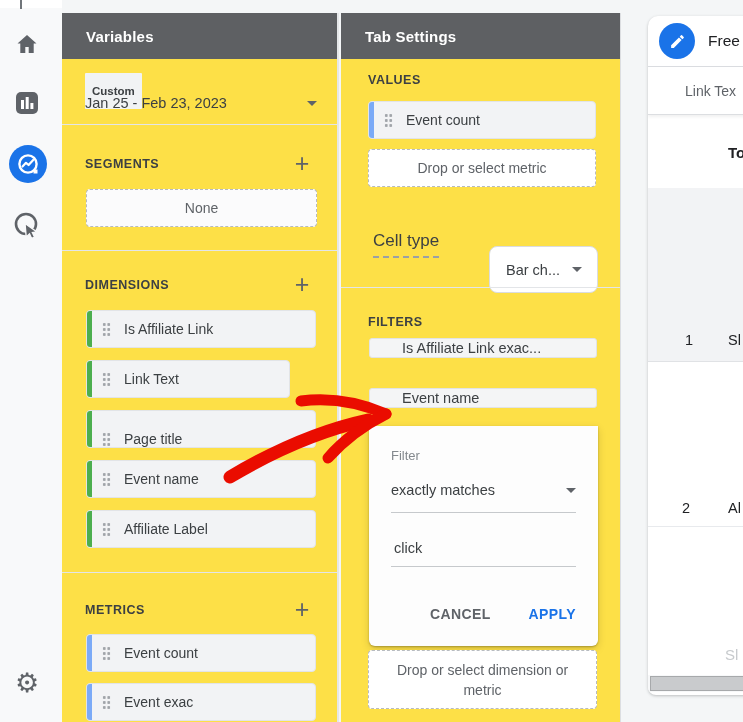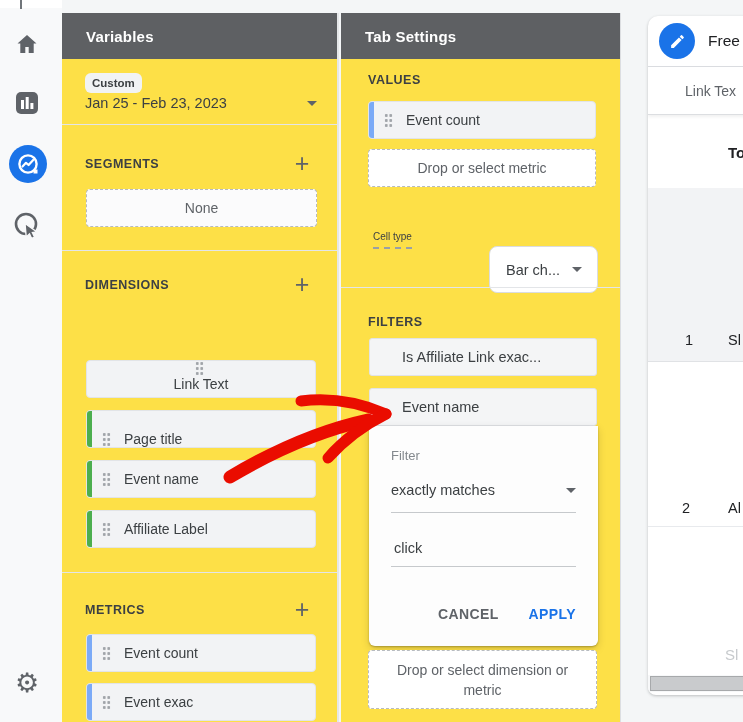--- a/index.html
+++ b/index.html
@@ -42,51 +42,51 @@
   .chip-label{font-size:14px;color:#3c4043;white-space:nowrap;}
   .dropzone{
     position:absolute;border:1px dashed #b7bbc0;border-radius:4px;background:#fbfbfc;
     display:flex;align-items:center;justify-content:center;text-align:center;
     font-size:14px;color:#5f6368;box-sizing:border-box;cursor:pointer;line-height:20px;
   }
   .caret{width:0;height:0;border-left:5px solid transparent;border-right:5px solid transparent;
     border-top:5.5px solid #5f6368;}
   
   .filter-chip{
-    position:absolute;left:28px;width:228px;height:38px;background:#f4f5f6;border:1px solid #e1e3e6;
+    position:absolute;left:28px;width:228px;height:20px;background:#f4f5f6;border:1px solid #e1e3e6;
     border-radius:3px;box-sizing:border-box;display:flex;align-items:center;padding-left:32px;
     font-size:14.5px;color:#3c4043;cursor:pointer;white-space:nowrap;overflow:hidden;
   }
   
   .popup{
     position:absolute;left:28px;top:413px;width:229px;height:220px;background:#fdfdfd;
     border-radius:0 0 6px 6px;box-shadow:0 1px 2px rgba(0,0,0,.25),0 3px 8px rgba(0,0,0,.15);
   }
   .popup .flabel{position:absolute;left:22px;top:22px;font-size:13px;color:#84898e;}
   .match-row{position:absolute;left:22px;top:56px;width:185px;border-bottom:1px solid #c6c9cc;
     padding-bottom:14px;display:flex;align-items:center;cursor:pointer;justify-content:center;}
   .match-text{font-size:14.5px;color:#3c4043;flex:1;}
   .value-row{position:absolute;left:22px;top:108px;width:185px;border-bottom:1px solid #c6c9cc;}
   .value-row input{border:none;outline:none;background:transparent;width:180px;
     font-family:"Liberation Sans",sans-serif;font-size:14.5px;color:#3c4043;padding:6px 0 10px 3px;}
   .popup-actions{position:absolute;right:22px;top:180px;display:flex;gap:30px;}
-  .txt-btn{font-size:14px;font-weight:bold;letter-spacing:.4px;cursor:pointer;}
+  .txt-btn{font-size:14px;font-weight:bold;letter-spacing:.4px;cursor:pointer;margin-left:8px;}
   .txt-btn.cancel{color:#5f6368;}
   .txt-btn.apply{color:#1a73e8;}
   
-  .celltype-label{position:absolute;font-size:10px;color:#3c4043;border-bottom:2px dashed #9aa0a6;
+  .celltype-label{position:absolute;font-size:17px;color:#3c4043;border-bottom:2px dashed #9aa0a6;
     padding-bottom:5px;}
   .celltype-select{
     position:absolute;border:1px solid #dadce0;border-radius:8px;background:#fff;
     display:flex;align-items:center;gap:12px;padding:0 14px 0 16px;box-sizing:border-box;
     font-size:14.5px;color:#3c4043;cursor:pointer;
   }
   
-  .date-badge{position:absolute;left:23px;top:60px;background:#f1f3f4;border-radius:6px;
-    padding:4px 7px;font-size:11.5px;font-weight:600;color:#3c4043;}
+  .date-badge{position:absolute;left:23px;top:60px;background:#f1f3f4;border-radius:1px;
+    padding:12px 7px;font-size:11.5px;font-weight:600;color:#3c4043;}
   .date-row{position:absolute;left:23px;top:82px;width:232px;display:flex;align-items:center;cursor:pointer;}
   .date-text{font-size:14.5px;color:#3c4043;flex:1;}
   
   .report-card{
     position:absolute;left:648px;top:16px;width:190px;height:679px;background:#fff;
     border-radius:10px 0 0 8px;box-shadow:0 1px 3px rgba(60,64,67,.3);overflow:hidden;
   }
   .report-tabrow{position:absolute;left:0;top:0;width:100%;height:51px;border-bottom:1px solid #dadce0;
     box-sizing:border-box;display:flex;align-items:center;padding-left:11px;gap:13px;cursor:pointer;}
   .edit-circle{width:36px;height:36px;border-radius:50%;background:#1a73e8;flex:none;
@@ -165,21 +165,26 @@
   <div class="divider" style="top:111px;"></div>
 
   <div class="section-label" style="left:23px;top:144px;">SEGMENTS</div>
   <div class="plus-btn" style="left:228px;top:138px;">+</div>
   <div class="dropzone" style="left:24px;top:176px;width:231px;height:38px;">None</div>
   <div class="divider" style="top:237px;"></div>
 
   <div class="section-label" style="left:23px;top:265px;">DIMENSIONS</div>
   <div class="plus-btn" style="left:228px;top:259px;">+</div>
 
-  <div class="chip" style="left:24px;top:347px;width:230px;flex-direction:column;">
+  <div class="chip" style="left:24px;top:297px;width:230px;">
+    <span class="chip-bar green"></span>
+    <span class="drag-dots"></span>
+    <span class="chip-label">Is Affiliate Link</span>
+  </div>
+  <div class="chip" style="left:24px;top:347px;width:204px;">
     <span class="chip-bar green"></span>
     <span class="drag-dots"></span>
     <span class="chip-label">Link Text</span>
   </div>
   <div class="chip" style="left:24px;top:397px;width:230px;align-items:flex-end;">
     <span class="chip-bar green"></span>
     <span class="drag-dots"></span>
     <span class="chip-label">Page title</span>
   </div>
   <div class="chip" style="left:24px;top:447px;width:230px;">

